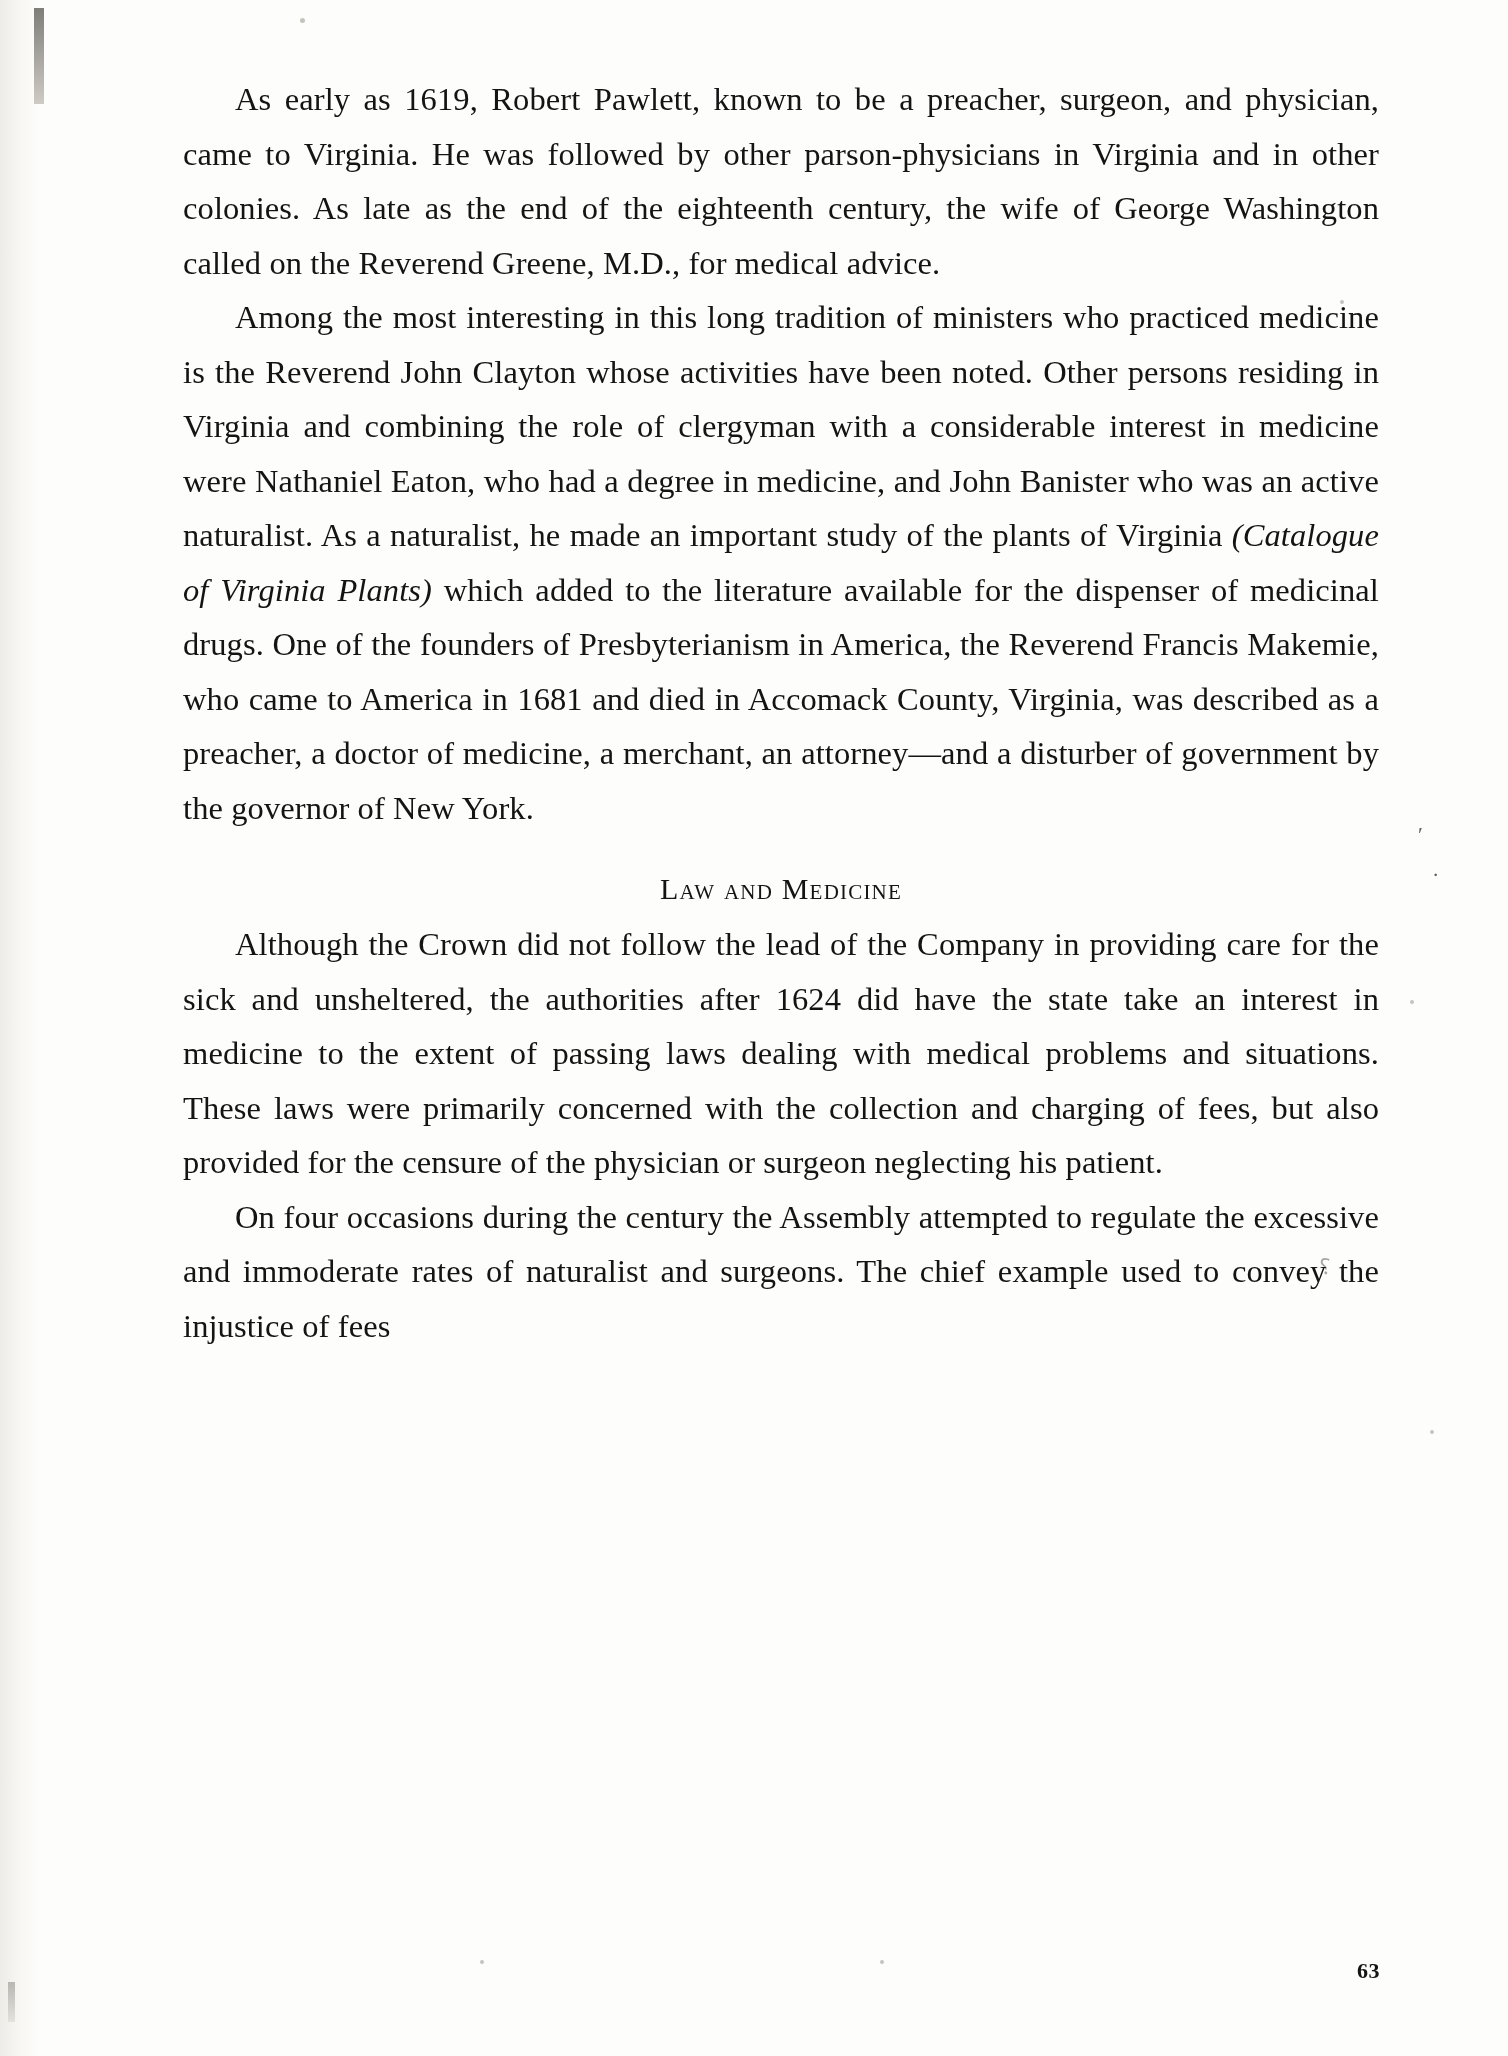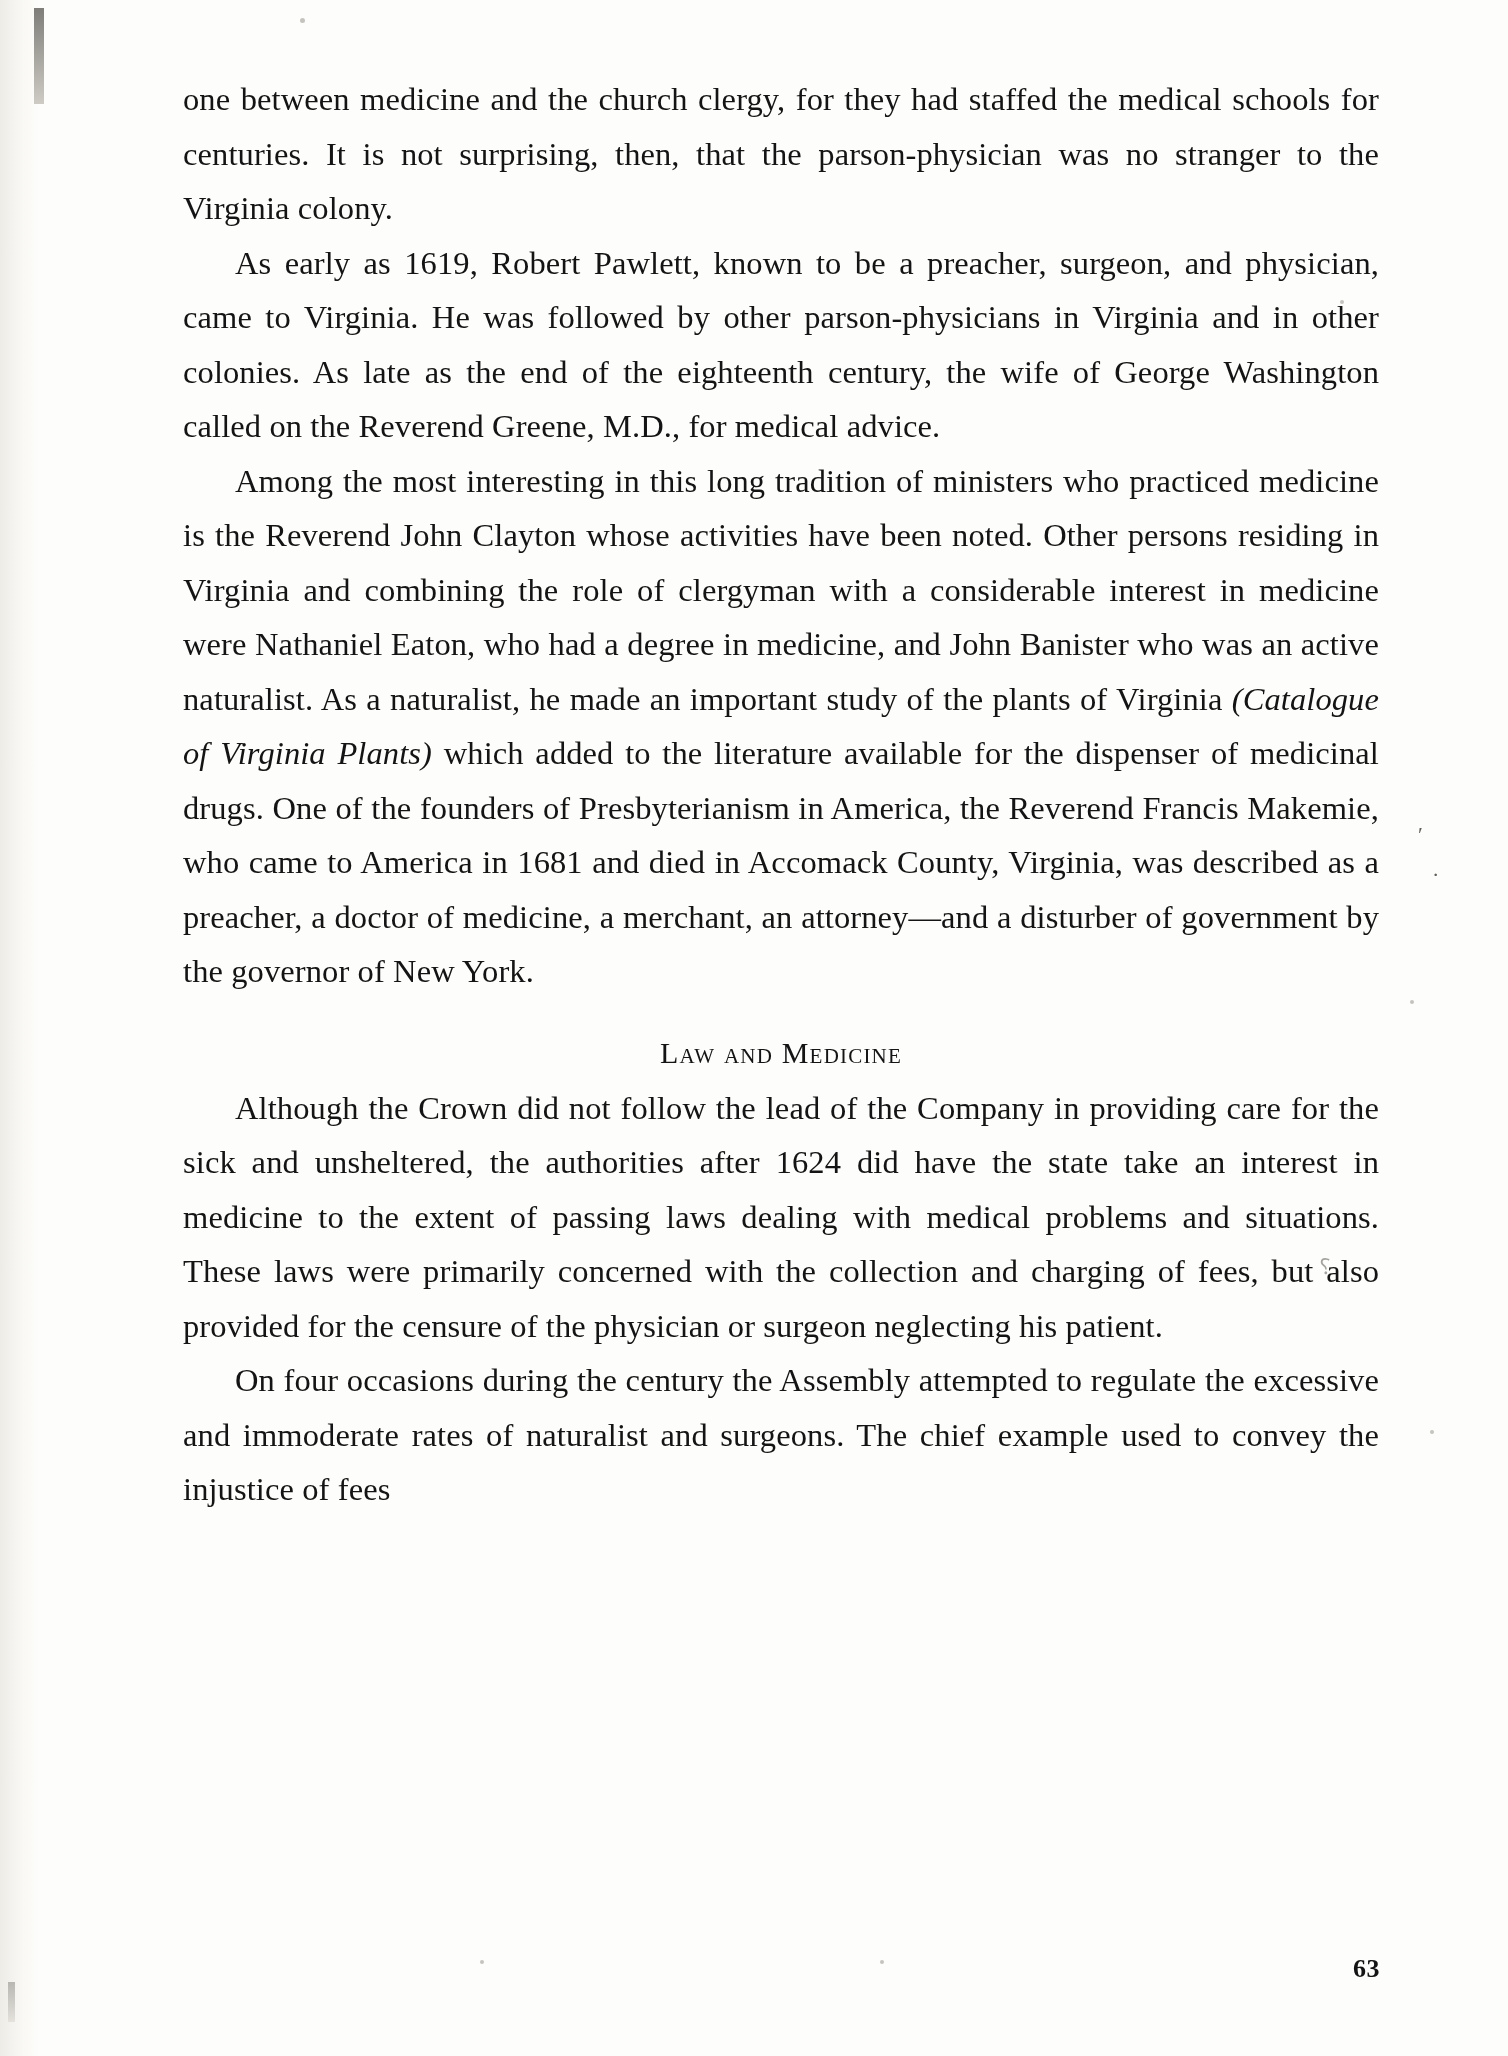--- a/index.html
+++ b/index.html
@@ -62,21 +62,21 @@
     line-height: 44px;
     letter-spacing: 1.2px;
     font-variant: small-caps;
     text-indent: 0;
   }
   .ital { font-style: italic; }
   .folio {
     position: absolute;
     right: 128px;
     bottom: 72px;
-    font-size: 26px;
+    font-size: 22px;
     font-weight: bold;
     letter-spacing: 0.5px;
   }
   .margin-tick {
     position: absolute;
     color: #3a3832;
     font-size: 22px;
     opacity: 0.8;
   }
 </style>
@@ -95,21 +95,20 @@
   <div class="speck" style="left:1430px; top:1430px; width:4px; height:4px;"></div>
   <div class="speck" style="left:880px; top:1960px; width:4px; height:4px;"></div>
   <div class="speck" style="left:480px; top:1960px; width:4px; height:4px;"></div>
 
   <span class="margin-tick" style="left:1418px; top:822px;">′</span>
   <span class="margin-tick" style="left:1432px; top:862px;">·</span>
   <span class="margin-tick" style="left:1320px; top:1250px; opacity:.45;">⸮</span>
 
   <div class="textblock">
 
-    <p class="first">one between medicine and the church clergy, for they had staffed the medical schools for centuries. It is not surprising, then, that the parson-physician was no stranger to the Virginia colony.</p>
 
     <p>As early as 1619, Robert Pawlett, known to be a preacher, surgeon, and physician, came to Virginia. He was followed by other parson-physicians in Virginia and in other colonies. As late as the end of the eighteenth century, the wife of George Washington called on the Reverend Greene, M.D., for medical advice.</p>
 
     <p><span>Among the most interesting in this long tradition of ministers who practiced medicine is the Reverend John Clayton whose activities have been noted. Other persons residing in Virginia and combining the role of clergyman with a considerable interest in medicine were Nathaniel Eaton, who had a degree in medicine, and John Banister who was an active naturalist. As a naturalist, he made an important study of the plants of Virginia </span><span class="ital">(Catalogue of Virginia Plants)</span><span> which added to the literature available for the dispenser of medicinal drugs. One of the founders of Presbyterianism in America, the Reverend Francis Makemie, who came to America in 1681 and died in Accomack County, Virginia, was described as a preacher, a doctor of medicine, a merchant, an attorney—and a disturber of government by the governor of New York.</span></p>
 
     <p class="section-head">Law and Medicine</p>
 
     <p class="first" style="text-indent:52px;">Although the Crown did not follow the lead of the Company in providing care for the sick and unsheltered, the authorities after 1624 did have the state take an interest in medicine to the extent of passing laws dealing with medical problems and situations. These laws were primarily concerned with the collection and charging of fees, but also provided for the censure of the physician or surgeon neglecting his patient.</p>
 
     <p>On four occasions during the century the Assembly attempted to regulate the excessive and immoderate rates of naturalist and surgeons. The chief example used to convey the injustice of fees</p>

